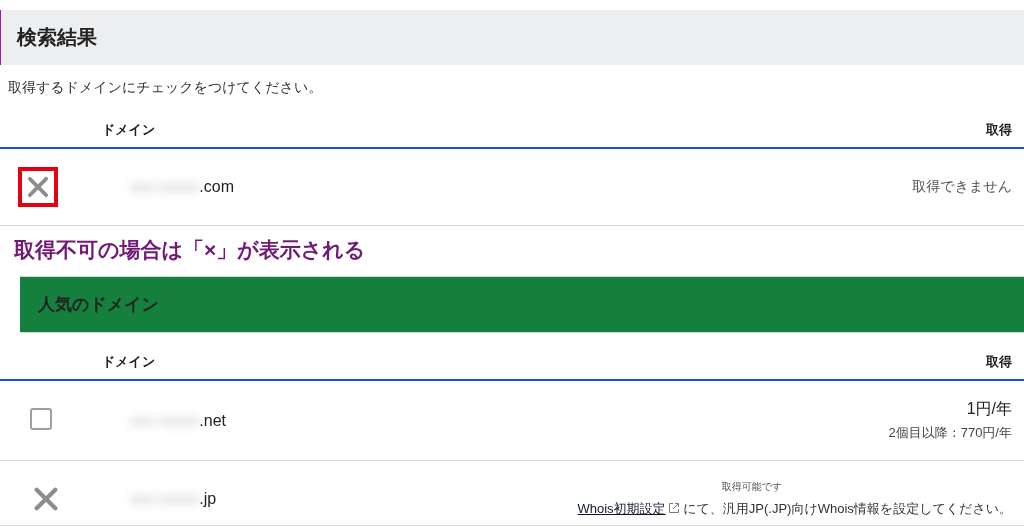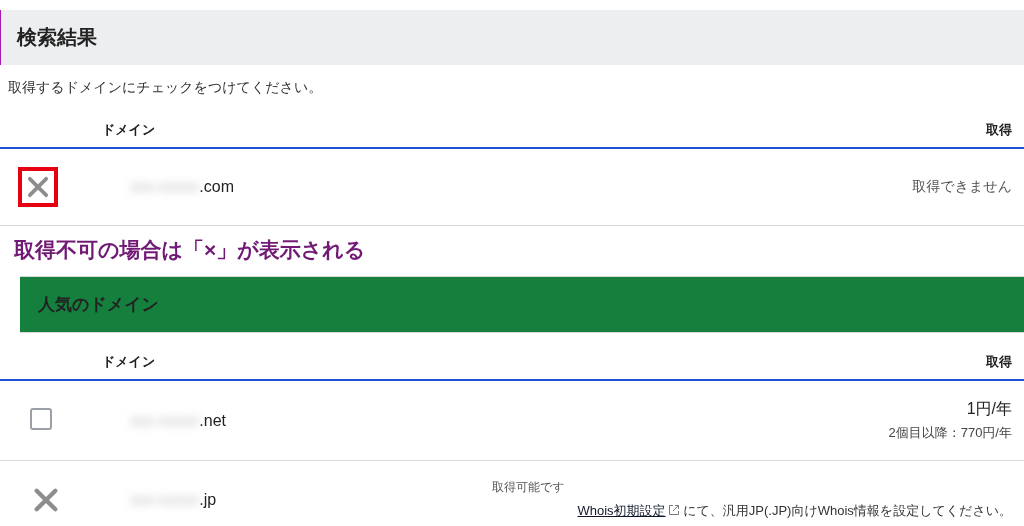--- a/index.html
+++ b/index.html
@@ -63,21 +63,21 @@
     border-bottom: 1px solid #d8d8d8;
     margin-bottom: 14px;
     margin-left: 20px;
   }
 
   .checkbox {
     width: 22px; height: 22px; border: 2px solid #9aa0a6; border-radius: 3px;
     display: inline-block; margin-left: 18px; background: #fff;
   }
 
-  .status-small { font-size: 12px; color: #555; text-align: left; }
+  .status-small { font-size: 10px; color: #555; text-align: center; }
   .whois-line { font-size: 13px; color: #333; text-align: right; margin-top: 6px; }
   .whois-link { color: #0f172a; text-decoration: underline; }
   .ext-icon { display:inline-block; margin-left:2px; color:#7a7a7a; vertical-align:middle; }
   .ext-icon svg { width:12px; height:12px; }
 
   .row-jp { position: relative; padding-bottom: 6px; }
   .row-jp .col-status { width: 520px; flex: 0 0 520px; }
 </style>
 </head>
 <body>

